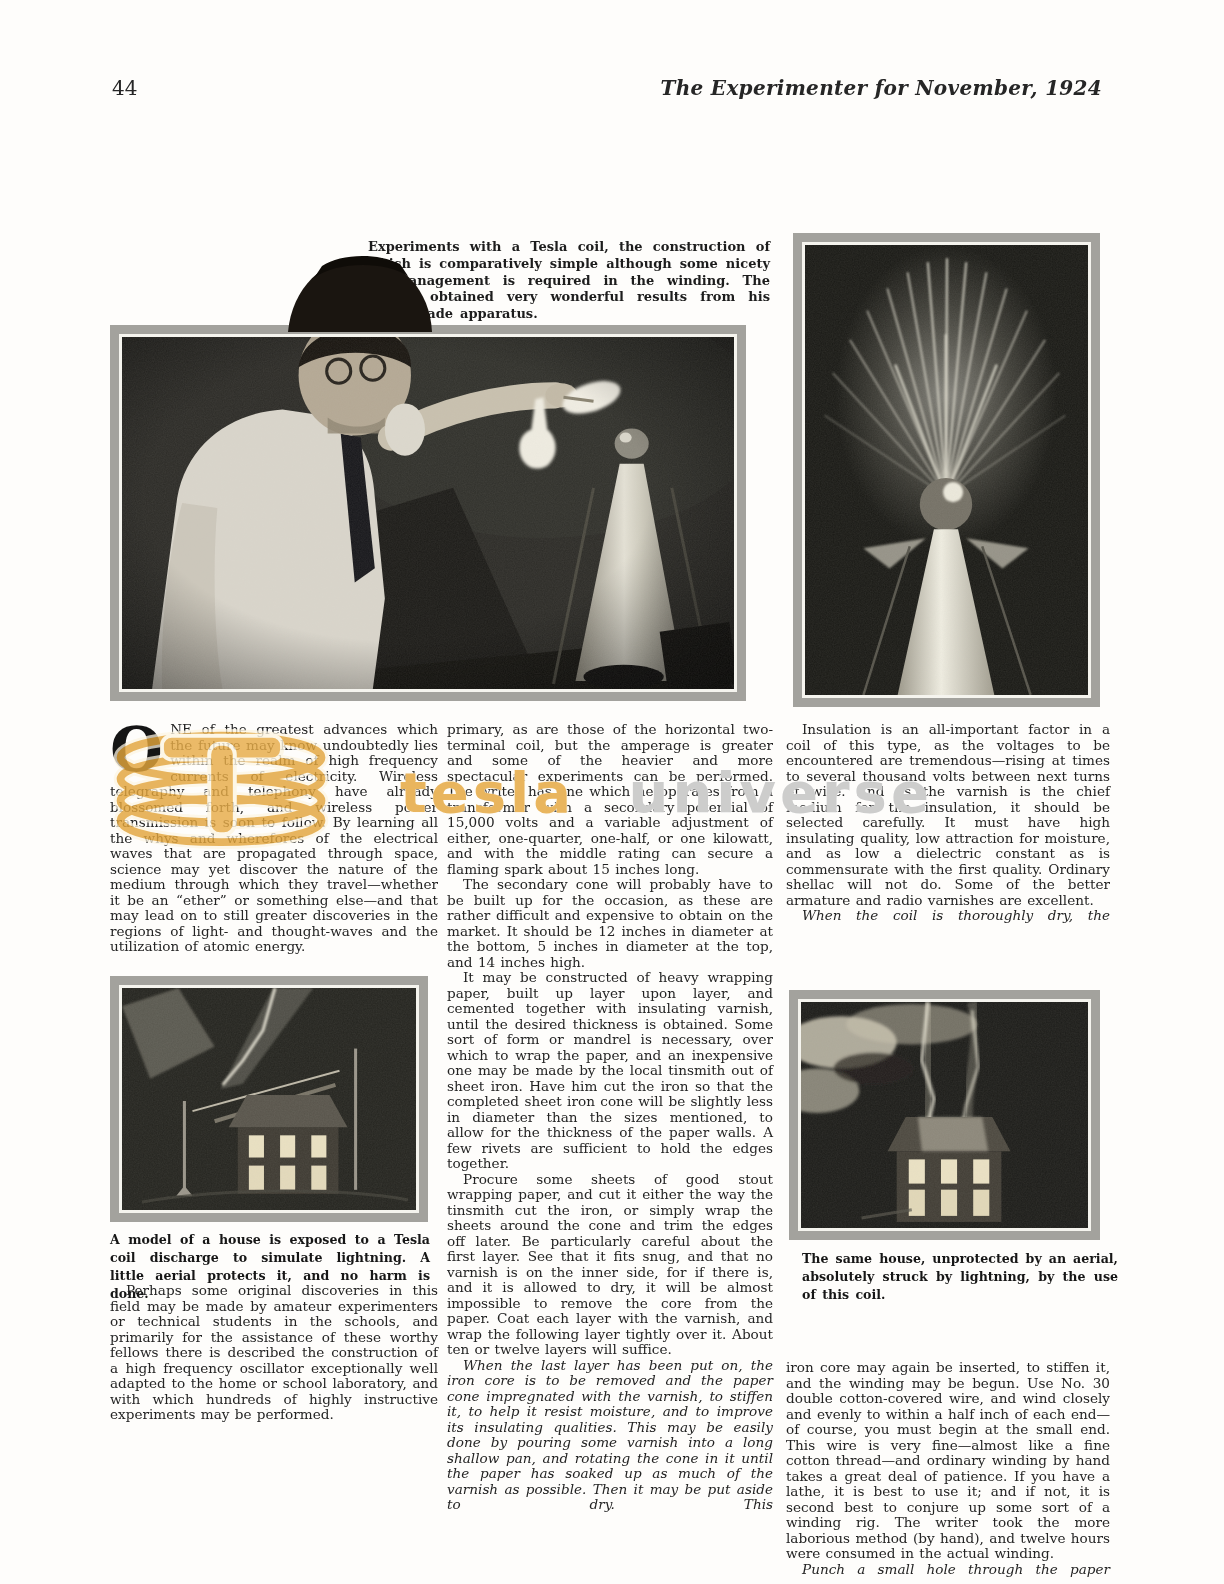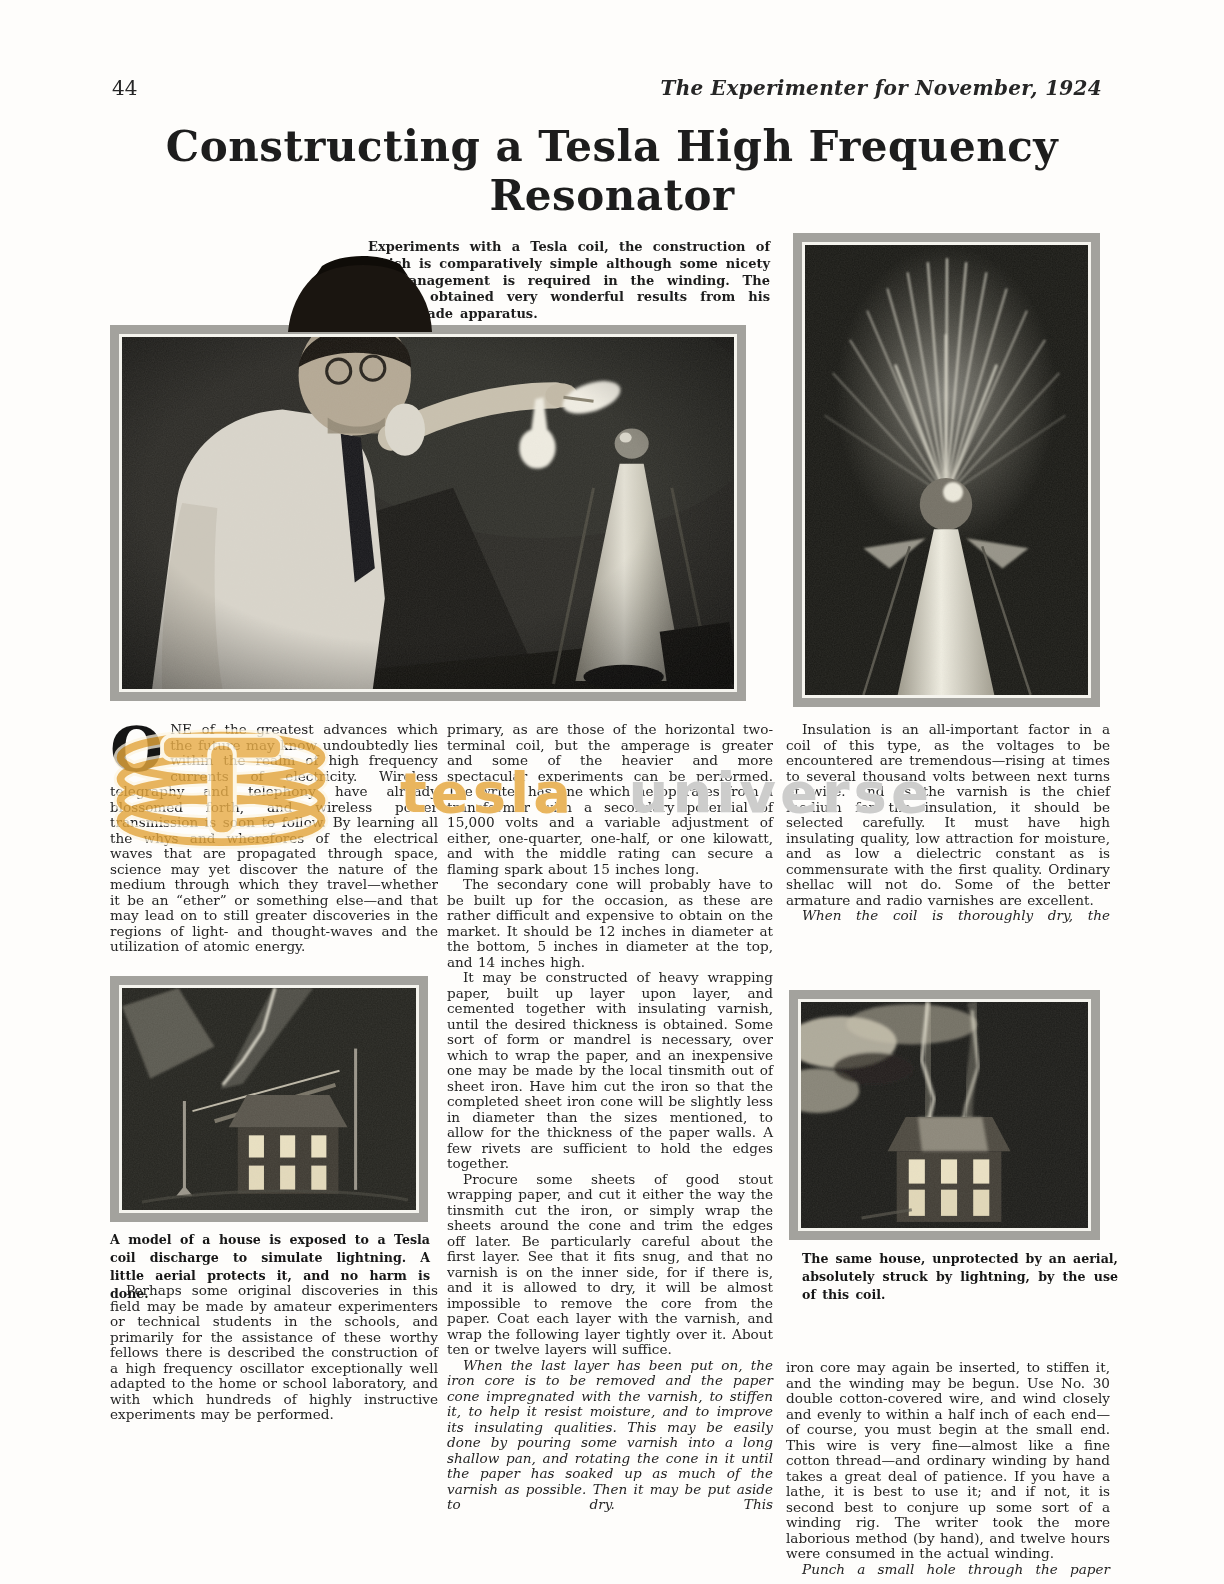--- a/index.html
+++ b/index.html
@@ -30,21 +30,20 @@
   .wm-tesla{color:rgba(228,166,62,.82);text-shadow:0 0 2px rgba(255,250,235,.9),0 0 1px #fff;}
   .wm-universe{color:rgba(186,186,184,.72);text-shadow:0 0 2px rgba(255,255,255,.9),0 0 1px #fff;margin-left:30px;}
 </style>
 </head>
 <body>
 
 <div class="page">
 
   <div class="abs pagenum">44</div>
   <div class="abs masthead">The Experimenter for November, 1924</div>
-  <div class="abs title">Constructing a Tesla High Frequency Resonator</div>
   <div class="abs lede">Experiments with a Tesla coil, the construction of which is comparatively simple although some nicety of management is required in the winding. The author obtained very wonderful results from his home-made apparatus.</div>
 
   <div class="photo-frame" style="left:110px;top:325px;width:636px;height:376px;">
     <div class="photo-inner">
       <svg viewBox="0 0 610 350" preserveAspectRatio="none">
         <defs>
           <radialGradient id="vg1" cx="45%" cy="45%" r="75%">
             <stop offset="55%" stop-color="rgba(0,0,0,0)"></stop>
               <stop offset="100%" stop-color="rgba(0,0,0,.55)"></stop>
           </radialGradient>

